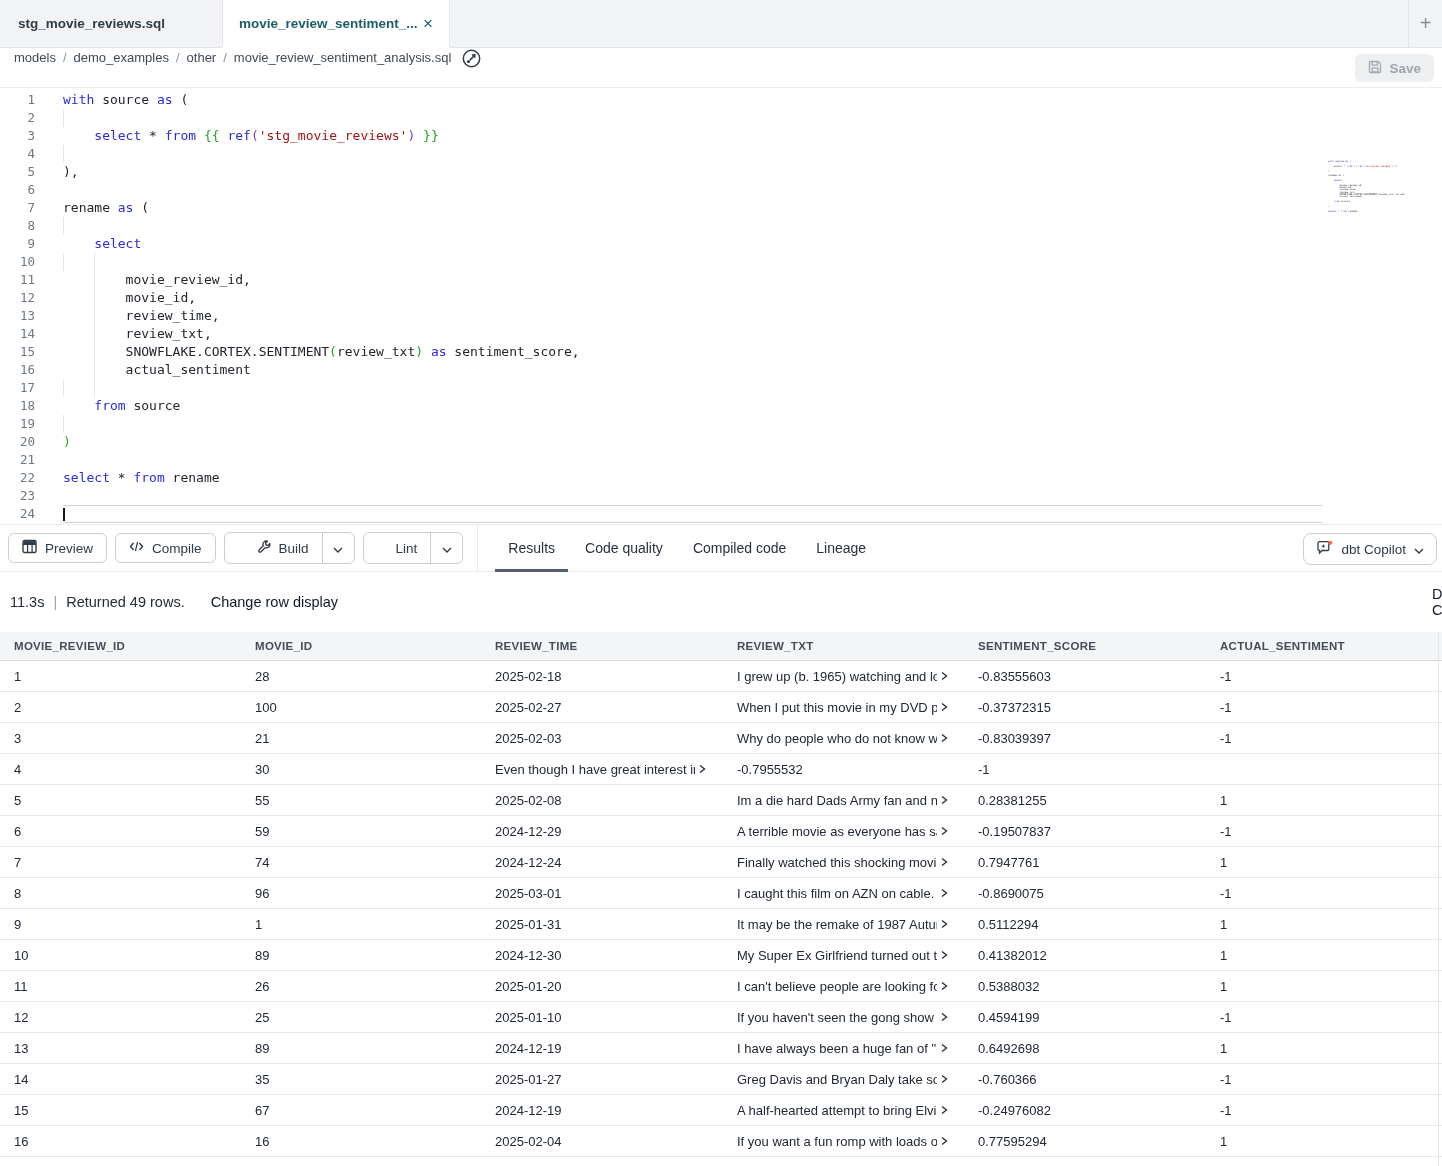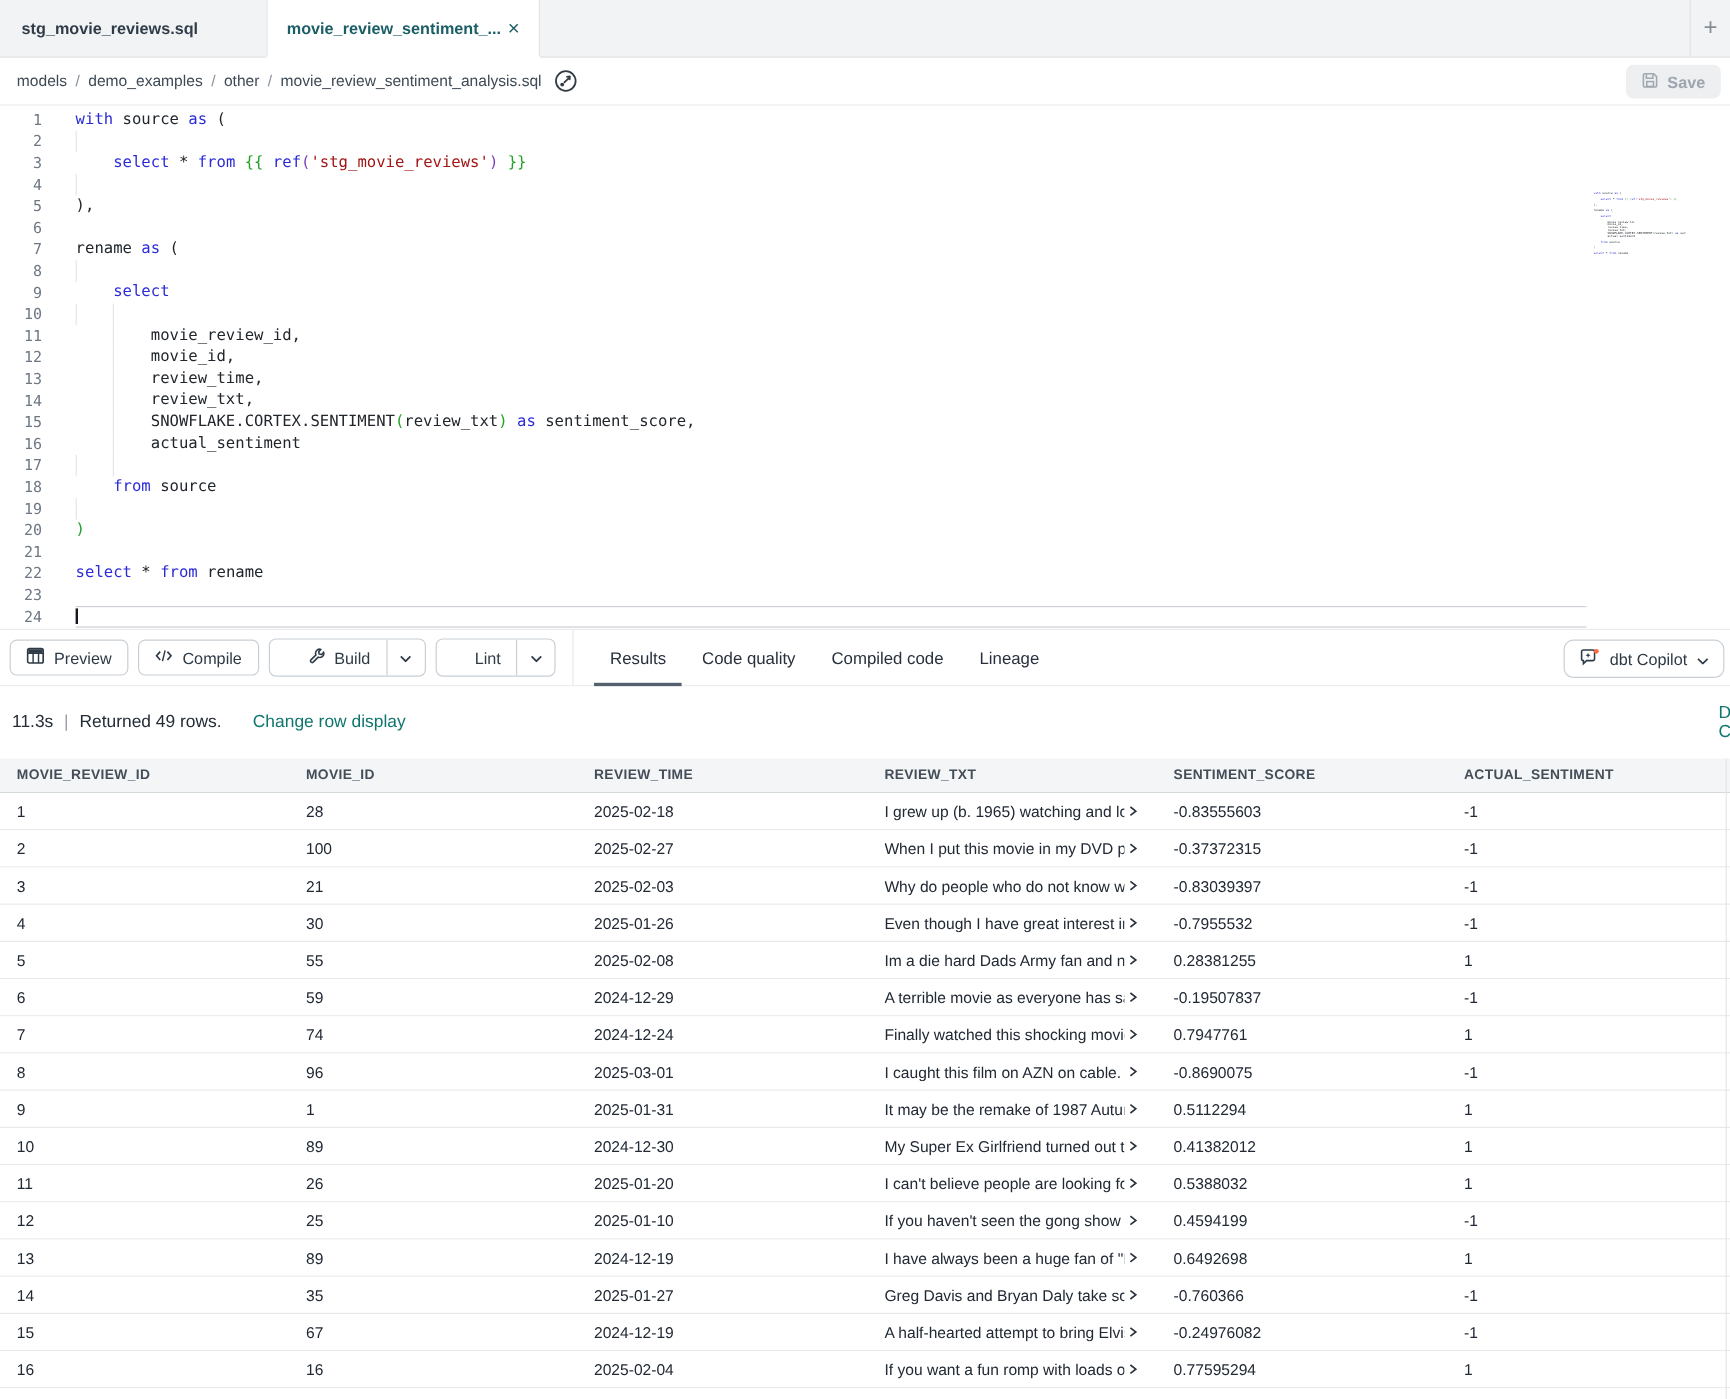--- a/index.html
+++ b/index.html
@@ -11,21 +11,21 @@
           border-bottom:1px solid #e2e4e7;box-sizing:border-box;z-index:3;}
   .tab{box-sizing:border-box;display:flex;align-items:center;font-size:13.5px;font-weight:700;cursor:default;}
   .tab-inactive{width:222px;padding-left:18px;color:#303c48;}
   .tab-active{width:228px;padding:0 16px;background:#fff;color:#1b5e66;justify-content:space-between;
               border-left:1px solid #e2e4e7;border-right:1px solid #e2e4e7;box-shadow:0 2px 0 #fff;}
   .tab-close{font-size:17px;font-weight:400;color:#1b5e66;line-height:1;}
   .newtab{margin-left:auto;width:33px;display:flex;align-items:center;justify-content:center;
           border-left:1px solid #e2e4e7;color:#858d97;font-size:20px;}
 
   
-  .crumb-row{position:relative;height:40px;display:flex;align-items:center;padding:0 14px;
+  .crumb-row{position:relative;height:40px;display:flex;align-items:flex-start;padding:0 14px;
              border-bottom:1px solid #ebedef;box-sizing:border-box;background:#fff;z-index:2;}
   .bc-seg{font-size:13px;color:#3e4a56;}
   .bc-sep{margin:0 7px;color:#8a929b;font-size:13px;}
   .nav-icon{margin-left:10px;display:flex;align-items:center;}
   .save-btn{position:absolute;right:8px;top:6px;height:28px;padding:0 13px;background:#edeff1;
             border:none;border-radius:6px;display:flex;align-items:center;gap:7px;color:#9da5af;
             font-size:13.5px;font-weight:600;font-family:inherit;}
 
   
   .editor{position:relative;height:448px;padding-top:3px;box-sizing:border-box;
@@ -59,21 +59,21 @@
   .rtab.active::after{content:"";position:absolute;left:0;right:0;bottom:-1px;height:3px;background:#566170;}
   .copilot-btn{position:absolute;right:5px;top:8px;height:32px;border:1px solid #c9cfd6;border-radius:8px;
                display:flex;align-items:center;gap:8px;padding:0 12px;font-size:13.5px;color:#2e3b47;
                background:#fff;font-family:inherit;}
 
   
   .status-row{position:absolute;top:572px;left:0;right:0;height:60px;display:flex;align-items:center;
               padding:0 10px;box-sizing:border-box;background:#fff;}
   .status-text{font-size:14.5px;color:#242c37;}
   .pipe{color:#9aa1a9;margin:0 9px;font-weight:300;}
-  .link{color:#0f766e;font-size:14.5px;}
+  .link{color:#0f172a;font-size:14.5px;}
   .crd{margin-left:26px;}
   .dl{position:absolute;left:1432px;top:0;height:60px;display:flex;align-items:center;}
 
   
   .grid{position:absolute;top:632px;left:0;width:1442px;}
   .thead{display:flex;height:28px;background:#f4f5f7;border-bottom:1px solid #d6d9dc;align-items:center;}
   .th{box-sizing:border-box;padding-left:14px;font-size:11.5px;font-weight:700;color:#444e59;
       letter-spacing:.3px;white-space:nowrap;overflow:hidden;}
   .tr{display:flex;height:30px;align-items:center;border-bottom:1px solid #e6e8ea;background:#fff;}
   .td{box-sizing:border-box;padding-left:14px;font-size:13px;color:#212934;white-space:nowrap;
@@ -318,21 +318,20 @@
                 <polyline points="3,1.5 7.5,5 3,8.5" fill="none" stroke="#2b323b" stroke-width="1.4"></polyline>
               </svg>
             </span>
           </div>
           <div class="td">-0.83039397</div>
           <div class="td">-1</div>
         </div>
         <div class="tr">
           <div class="td">4</div>
           <div class="td">30</div>
-          <div class="td">2025-01-26</div>
           <div class="td">
             <span class="review-text">Even though I have great interest in Bi…</span>
             <span class="expand-chevron">
               <svg width="10" height="10" viewBox="0 0 10 10">
                 <polyline points="3,1.5 7.5,5 3,8.5" fill="none" stroke="#2b323b" stroke-width="1.4"></polyline>
               </svg>
             </span>
           </div>
           <div class="td">-0.7955532</div>
           <div class="td">-1</div>

